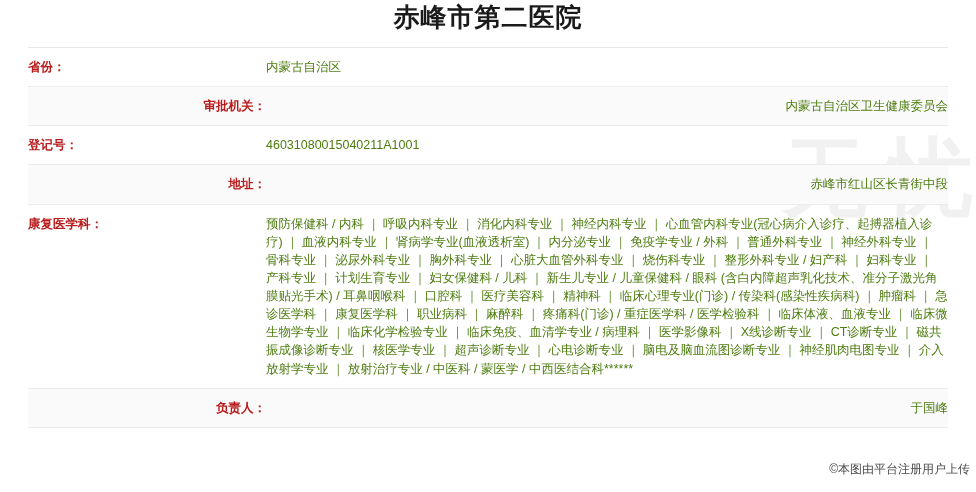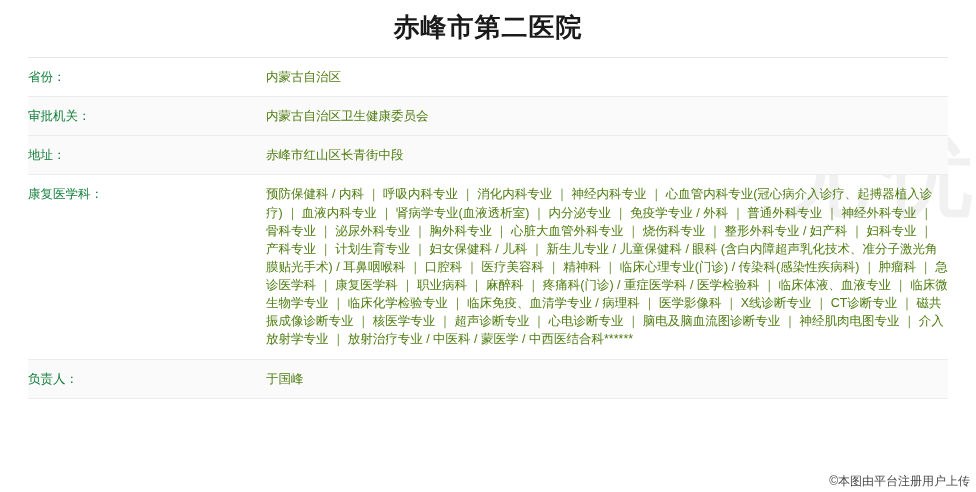--- a/index.html
+++ b/index.html
@@ -20,21 +20,20 @@
     height: 492px;
     position: relative;
     box-sizing: border-box;
   }
   .title {
     text-align: center;
     font-size: 26px;
     font-weight: bold;
     color: #1a1a1a;
     letter-spacing: 1px;
-    padding-top: 10px;
     padding-bottom: 12px;
     font-family: "Liberation Serif", "DejaVu Serif", serif;
   }
   .table-wrap {
     margin: 0 28px;
     border-top: 1px solid #e8e8e8;
     position: relative;
     z-index: 2;
   }
   table.info {
@@ -47,31 +46,32 @@
   }
   table.info td {
     padding: 10px 0 10px 0;
     vertical-align: top;
     font-size: 12.5px;
     line-height: 1.45;
   }
   td.label {
     width: 238px;
     padding-left: 12px;
-    font-weight: normal;
-    color: #15803d;
+    font-weight: bold;
+    color: #b91c1c;
     white-space: nowrap;
   }
   td.value {
     color: #4d7c0f;
     padding-right: 10px;
     padding-left: 2px;
   }
   .row-alt {
     background: #fafafa;
+    text-align: right;
   }
   .depart {
     line-height: 1.75;
     font-size: 12.5px;
     color: #3f3f3f;
     word-break: break-all;
     margin-left: 32px;
   }
   
   .watermark {
@@ -85,21 +85,21 @@
     color: rgba(0,0,0,0.055);
     letter-spacing: 18px;
     pointer-events: none;
     z-index: 1;
     font-family: "Liberation Serif", "DejaVu Serif", serif;
     user-select: none;
   }
   .footer-note {
     position: absolute;
     right: 6px;
-    bottom: 2px;
+    bottom: 14px;
     font-size: 12px;
     color: #4a4a4a;
     z-index: 5;
   }
 </style>
 </head>
 <body>
 
 <div class="page">
 
@@ -111,20 +111,24 @@
     <table class="info">
       <tbody>
         <tr>
           <td class="label">省份：</td>
           <td class="value">内蒙古自治区</td>
         </tr>
         <tr class="row-alt">
           <td class="label">审批机关：</td>
           <td class="value">内蒙古自治区卫生健康委员会</td>
         </tr>
+        <tr>
+          <td class="label">登记号：</td>
+          <td class="value">46031080015040211A1001</td>
+        </tr>
         <tr class="row-alt">
           <td class="label">地址：</td>
           <td class="value">赤峰市红山区长青街中段</td>
         </tr>
         <tr>
           <td class="label">康复医学科：</td>
           <td class="value depart">预防保健科 / 内科 ｜ 呼吸内科专业 ｜ 消化内科专业 ｜ 神经内科专业 ｜ 心血管内科专业(冠心病介入诊疗、起搏器植入诊疗) ｜ 血液内科专业 ｜ 肾病学专业(血液透析室) ｜ 内分泌专业 ｜ 免疫学专业 / 外科 ｜ 普通外科专业 ｜ 神经外科专业 ｜ 骨科专业 ｜ 泌尿外科专业 ｜ 胸外科专业 ｜ 心脏大血管外科专业 ｜ 烧伤科专业 ｜ 整形外科专业 / 妇产科 ｜ 妇科专业 ｜ 产科专业 ｜ 计划生育专业 ｜ 妇女保健科 / 儿科 ｜ 新生儿专业 / 儿童保健科 / 眼科 (含白内障超声乳化技术、准分子激光角膜贴光手术) / 耳鼻咽喉科 ｜ 口腔科 ｜ 医疗美容科 ｜ 精神科 ｜ 临床心理专业(门诊) / 传染科(感染性疾病科) ｜ 肿瘤科 ｜ 急诊医学科 ｜ 康复医学科 ｜ 职业病科 ｜ 麻醉科 ｜ 疼痛科(门诊) / 重症医学科 / 医学检验科 ｜ 临床体液、血液专业 ｜ 临床微生物学专业 ｜ 临床化学检验专业 ｜ 临床免疫、血清学专业 / 病理科 ｜ 医学影像科 ｜ X线诊断专业 ｜ CT诊断专业 ｜ 磁共振成像诊断专业 ｜ 核医学专业 ｜ 超声诊断专业 ｜ 心电诊断专业 ｜ 脑电及脑血流图诊断专业 ｜ 神经肌肉电图专业 ｜ 介入放射学专业 ｜ 放射治疗专业 / 中医科 / 蒙医学 / 中西医结合科******</td>
         </tr>
         <tr class="row-alt">
           <td class="label">负责人：</td>

